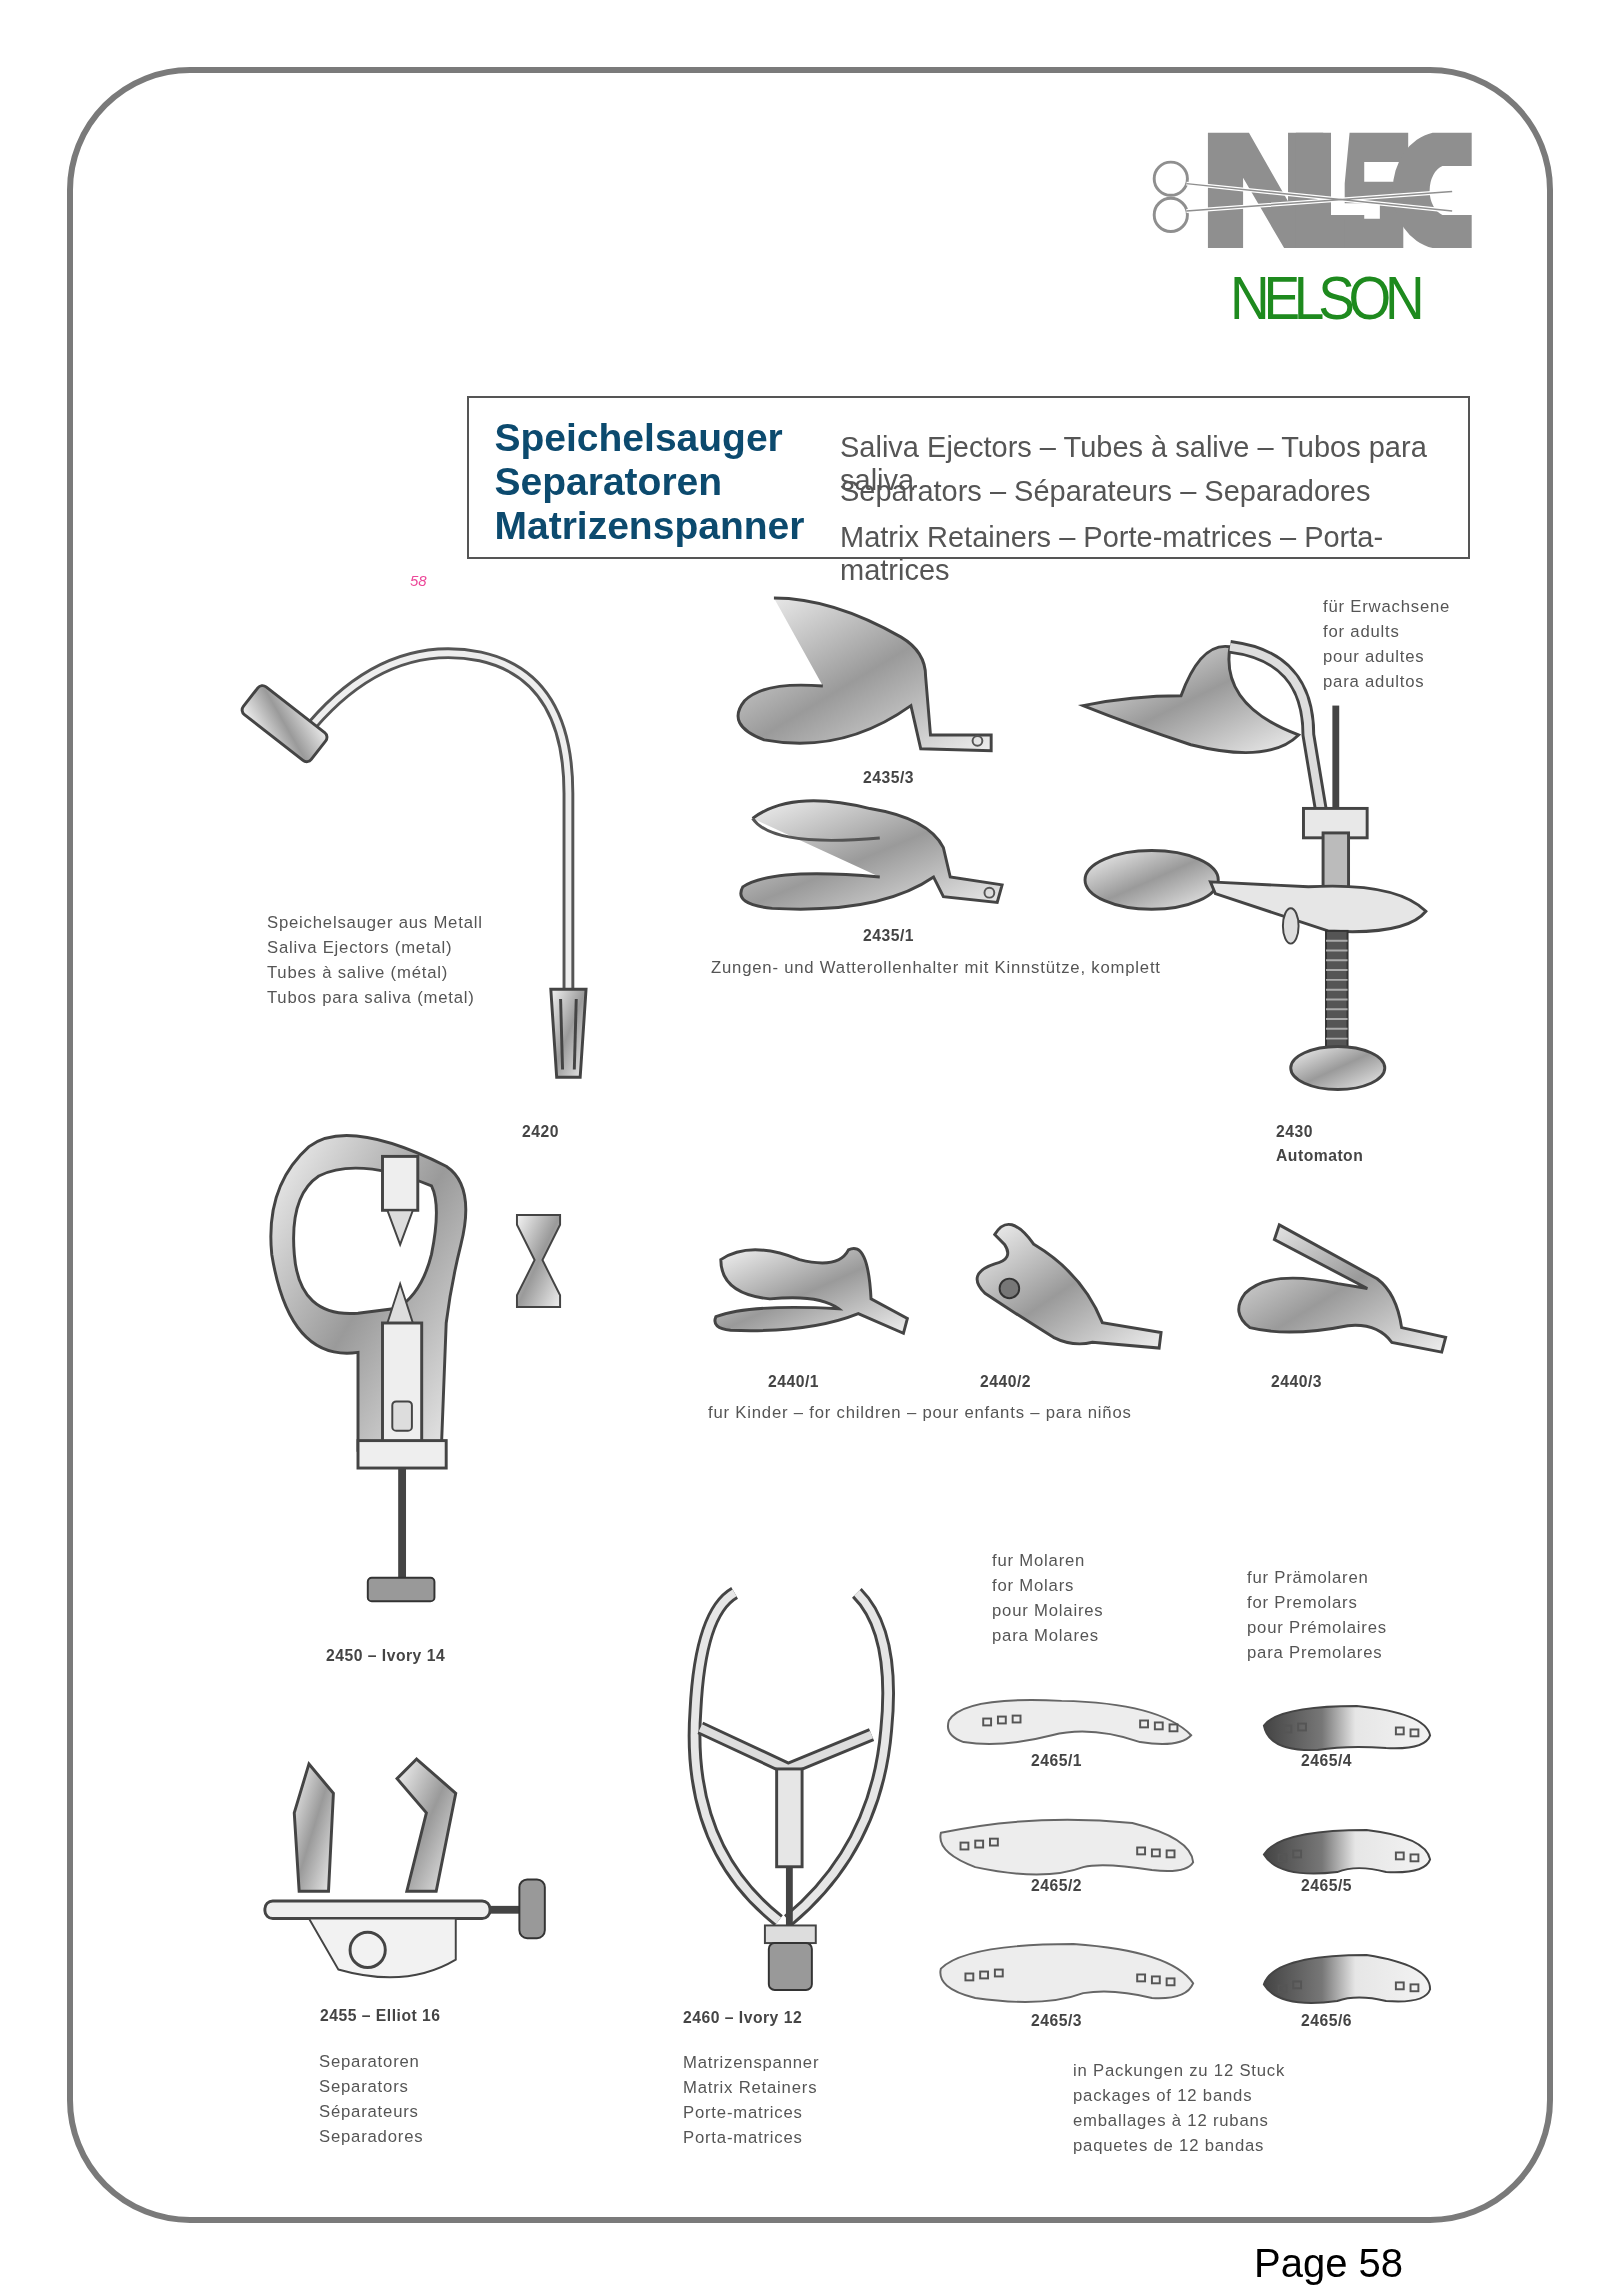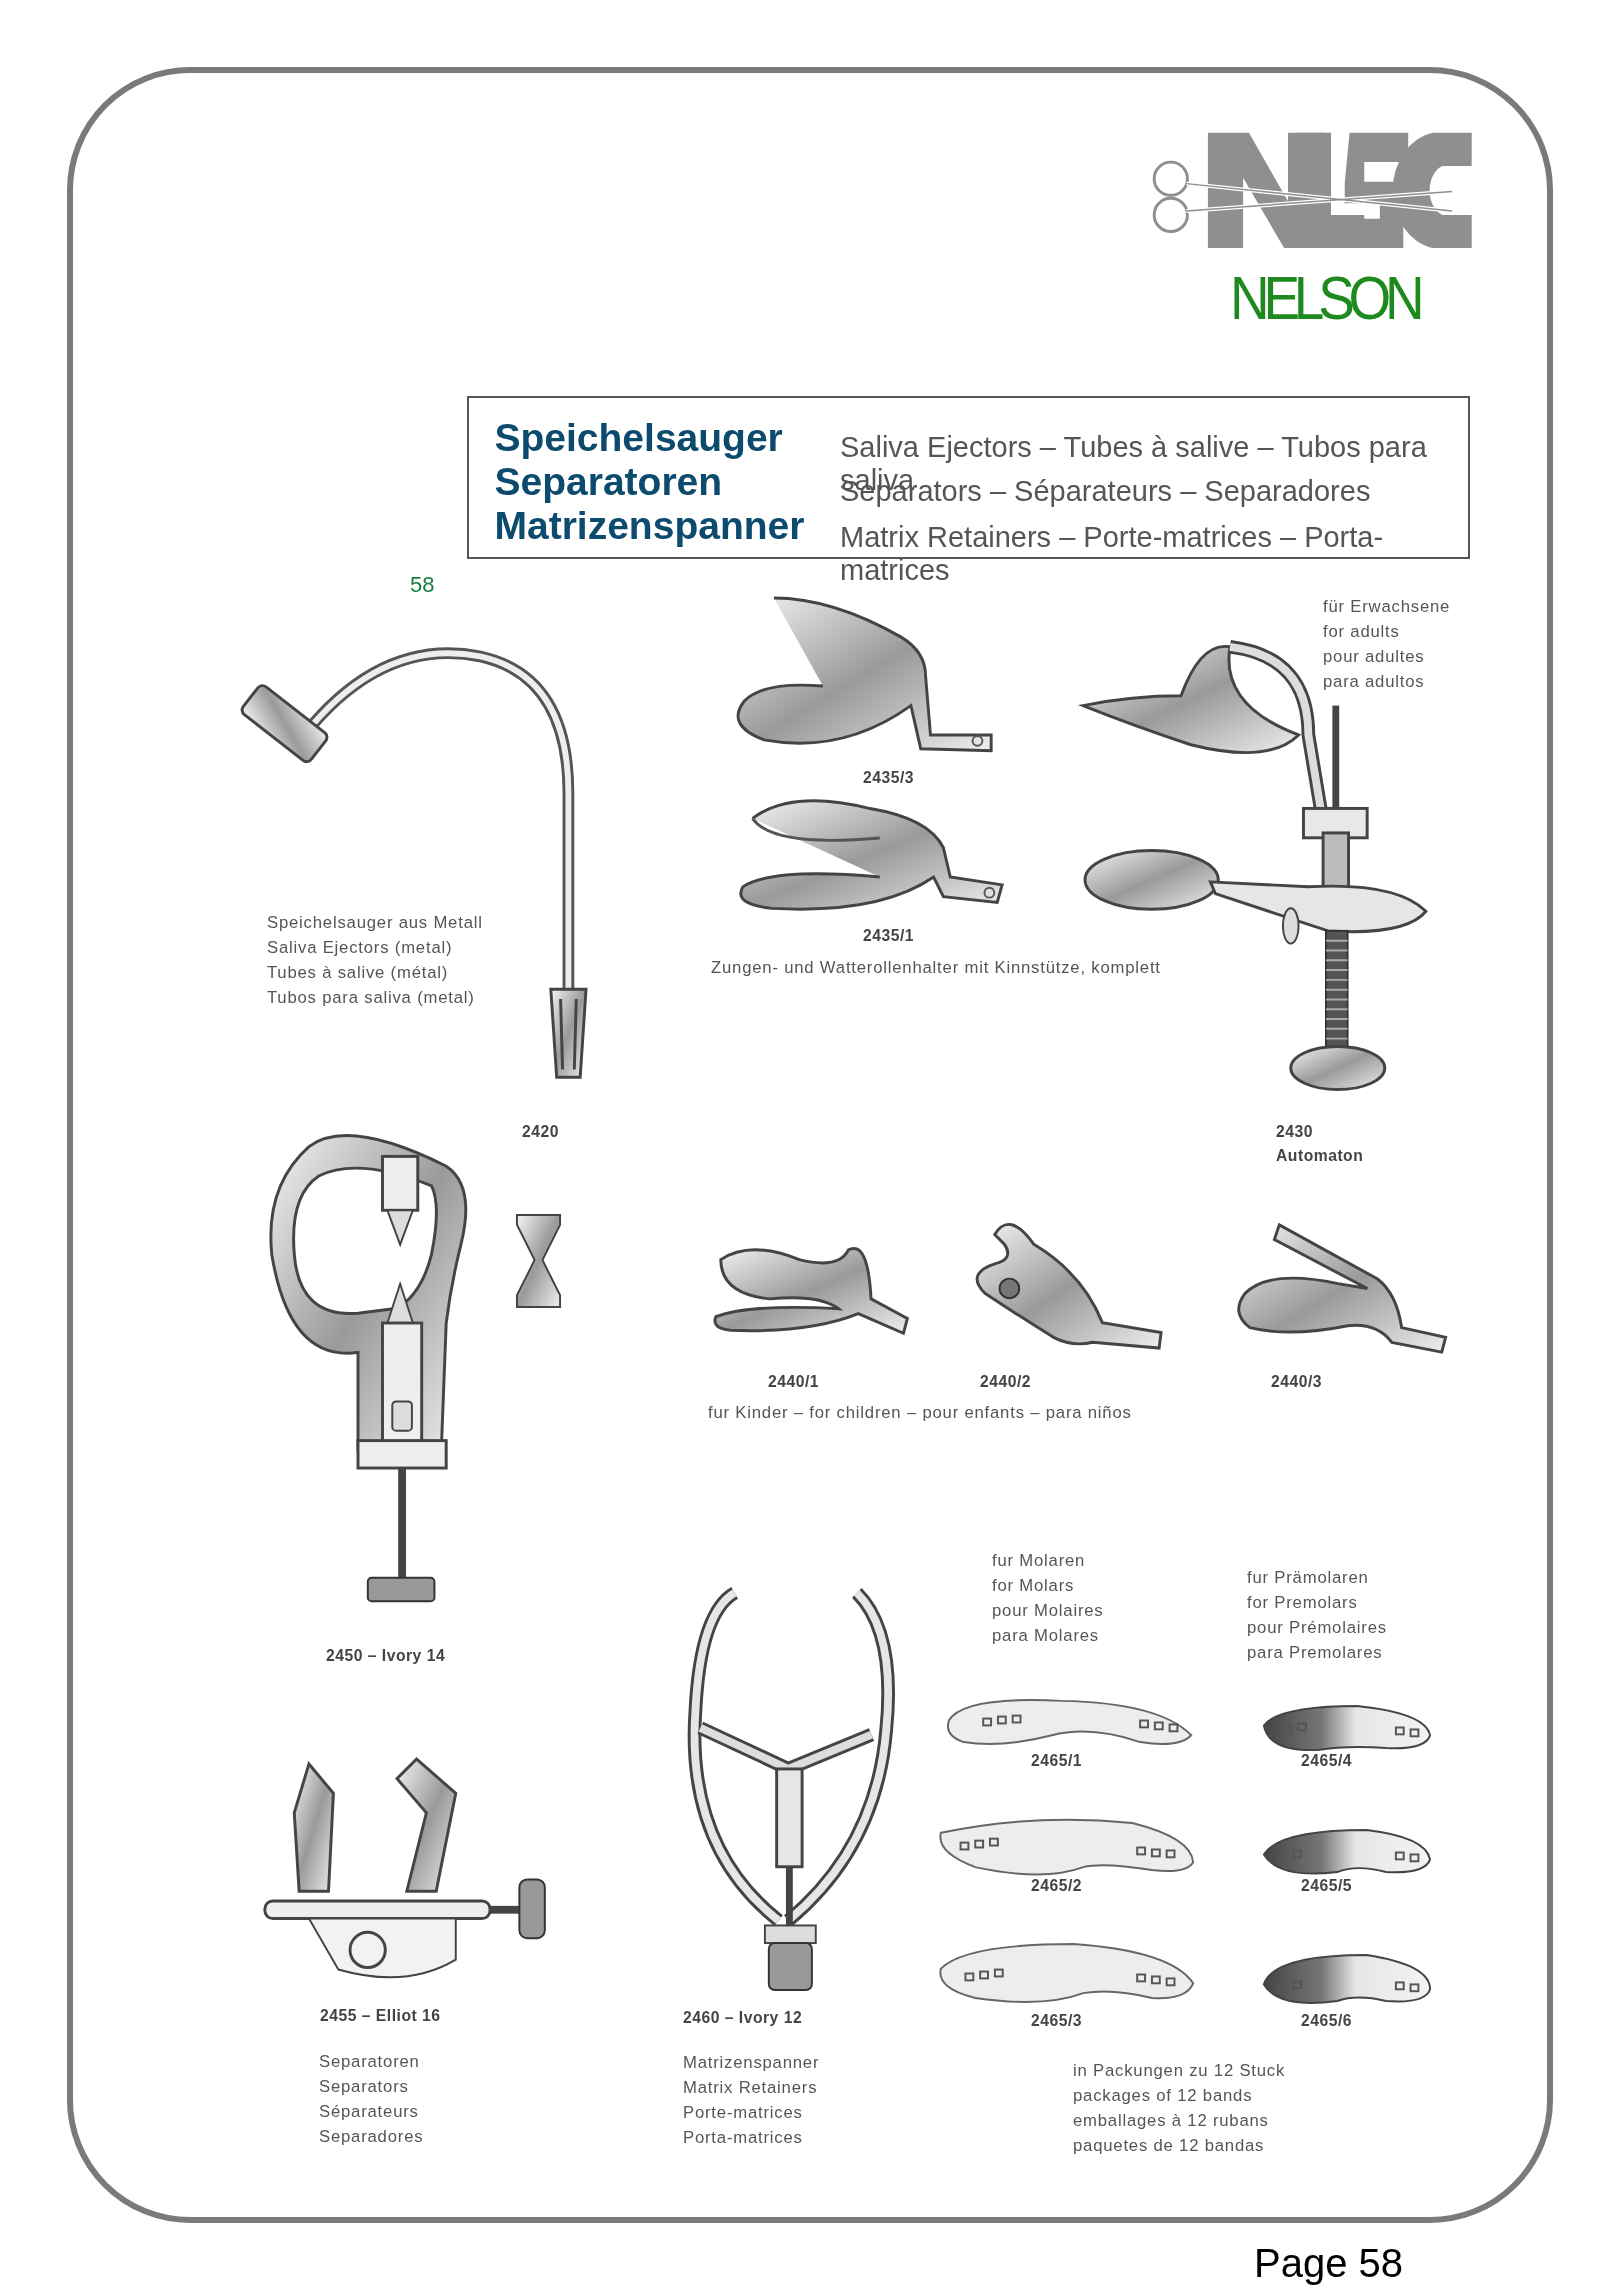--- a/index.html
+++ b/index.html
@@ -9,21 +9,21 @@
            border: 6.9px solid #7a7a7a; border-radius: 123px; box-sizing: border-box; }
   .abs { position: absolute; }
   .logo-mark { position: absolute; left: 1149px; top: 125px; width: 323px; height: 127px; }
   .logo-word { position: absolute; left: 1230px; top: 263px; font-size: 61px; color: #1e8a1e;
                letter-spacing: -6.9px; font-family: "Liberation Sans", sans-serif; font-weight: normal;
                transform: scaleX(0.9); transform-origin: left top; }
   .title-box { position: absolute; left: 467px; top: 396px; width: 1003px; height: 163px;
                border: 2px solid #555; box-sizing: border-box; }
   .title-de { position: absolute; left: 25.5px; font-size: 39px; font-weight: bold; color: #0c4a6e; }
   .title-tr { position: absolute; left: 371px; font-size: 29px; color: #555; }
-  .page-num-small { position: absolute; left: 410px; top: 572px; font-size: 22px; color: #15803d; }
+  .page-num-small { position: absolute; left: 410px; top: 572px; font-size: 15px; color: #ec4899; font-style: italic; }
   .caption { font-size: 16.7px; color: #555; line-height: 25px; letter-spacing: 0.8px; }
   .caption p { margin: 0; }
   .code { font-size: 15.7px; font-weight: bold; color: #444; letter-spacing: 0.5px; }
   .desc-block p { margin: 0 0 10.8px 0; font-size: 16.7px; line-height: 24px; color: #555; letter-spacing: 0.8px; }
   .footer { position: absolute; left: 1254px; top: 2241px; font-size: 40px; color: #000; }
   svg { position: absolute; overflow: visible; }
   .band { fill: #ededed; stroke: #666; stroke-width: 2; }
   .band-dark { fill: url(#gradDark); stroke: #444; stroke-width: 2; }
   .hole { fill: none; stroke: #555; stroke-width: 2; }
 </style>

